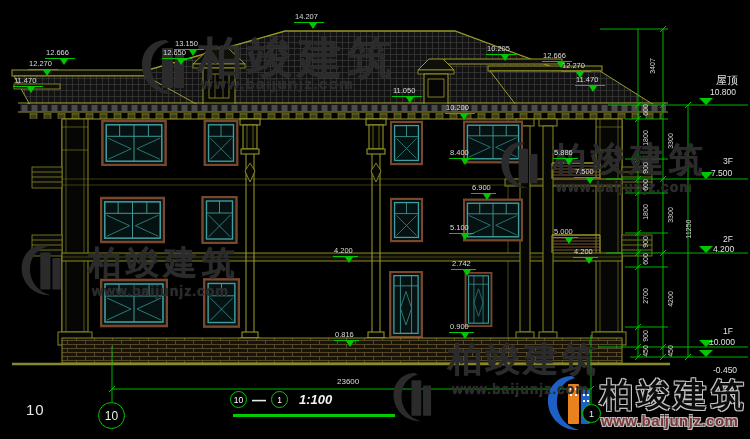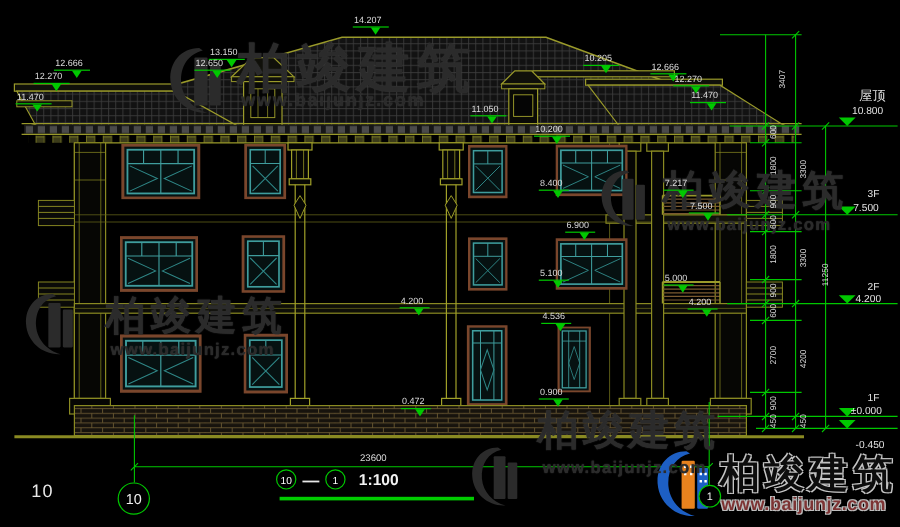--- a/index.html
+++ b/index.html
@@ -6,37 +6,37 @@
   #stage{position:relative;width:750px;height:439px;background:#000;overflow:hidden;
          font-family:"Liberation Sans",sans-serif;}
   
   .mark{position:absolute;z-index:6;color:#dcdcdc;font-size:7.5px;line-height:8px;white-space:nowrap;}
   .mark::before{content:"";position:absolute;left:-1px;top:8.5px;width:132%;height:1px;background:#00c800;}
   .mark::after{content:"";position:absolute;left:60%;top:9.5px;width:0;height:0;
                border:4px solid transparent;border-top:6px solid #00c800;}
   .vdim{position:absolute;z-index:6;color:#dcdcdc;font-size:7px;width:22px;text-align:center;
         transform:rotate(-90deg);transform-origin:center;white-space:nowrap;line-height:8px;}
   .lvltxt{position:absolute;z-index:6;color:#e2e2e2;font-size:8.5px;white-space:nowrap;line-height:9px;}
-  .plain{position:absolute;z-index:6;color:#dcdcdc;font-size:8px;white-space:nowrap;}
+  .plain{position:absolute;z-index:6;color:#dcdcdc;font-size:8px;white-space:nowrap;margin-left:37px;}
   .sheetnum{position:absolute;z-index:7;color:#e8e8e8;font-size:15px;letter-spacing:1px;}
   .wm{position:absolute;z-index:5;color:#2b2b2b;font-weight:bold;white-space:nowrap;
       text-shadow:0 0 1px #404040;line-height:1;}
   .wm-icon{position:absolute;z-index:5;}
   .logo-cn{position:absolute;z-index:8;font-weight:bold;color:#0d0d0d;white-space:nowrap;line-height:1;
       text-shadow:-1px -1px 0 #c4c4c4,1px -1px 0 #c4c4c4,-1px 1px 0 #c4c4c4,1px 1px 0 #c4c4c4;}
   .logo-url{position:absolute;z-index:8;font-weight:bold;color:#7d3434;white-space:nowrap;line-height:1;
       text-shadow:-1px -1px 0 #bdbdbd,1px -1px 0 #bdbdbd,-1px 1px 0 #bdbdbd,1px 1px 0 #bdbdbd;}
   .bubble{position:absolute;z-index:6;border:1.4px solid #00c800;border-radius:50%;color:#eee;
           display:flex;align-items:center;justify-content:center;background:#000;}
   .title-row{position:absolute;z-index:7;display:flex;align-items:center;gap:5px;color:#f0f0f0;}
   .title-bubble{width:15px;height:15px;border:1.3px solid #00c800;border-radius:50%;
                 display:flex;align-items:center;justify-content:center;font-size:8.5px;color:#fff;flex:0 0 auto;}
   .title-dash{font-size:14px;font-weight:bold;color:#e8e8e8;}
   .title-name{font-size:18px;font-weight:bold;letter-spacing:2px;color:#f2f2f2;}
-  .title-scale{font-size:13px;font-weight:bold;margin-left:6px;color:#f2f2f2;}
+  .title-scale{font-size:13px;font-weight:bold;margin-left:6px;color:#f2f2f2;font-style:italic;}
   .underline{position:absolute;z-index:7;background:#00cc00;}
 </style>
 </head>
 <body>
 
 <div id="stage">
 
   <svg width="750" height="439" viewBox="0 0 750 439" style="position:absolute;left:0;top:0;z-index:2">
     <defs>
       <pattern id="roofHatch" width="6" height="6" patternUnits="userSpaceOnUse">
@@ -260,25 +260,25 @@
   <span class="mark" style="left:487px;top:45px">10.205</span>
   <span class="mark" style="left:543px;top:52px">12.666</span>
   <span class="mark" style="left:562px;top:62px">12.270</span>
   <span class="mark" style="left:576px;top:76px">11.470</span>
   <span class="mark" style="left:393px;top:87px">11.050</span>
   <span class="mark" style="left:446px;top:104px">10.200</span>
 
   <span class="mark" style="left:450px;top:149px">8.400</span>
   <span class="mark" style="left:472px;top:184px">6.900</span>
   <span class="mark" style="left:450px;top:224px">5.100</span>
-  <span class="mark" style="left:452px;top:260px">4.536</span>
+  <span class="mark" style="left:452px;top:260px">2.742</span>
   <span class="mark" style="left:450px;top:323px">0.900</span>
   <span class="mark" style="left:334px;top:247px">4.200</span>
-  <span class="mark" style="left:335px;top:331px">0.472</span>
-  <span class="mark" style="left:554px;top:149px">7.217</span>
+  <span class="mark" style="left:335px;top:331px">0.816</span>
+  <span class="mark" style="left:554px;top:149px">5.886</span>
   <span class="mark" style="left:575px;top:168px">7.500</span>
   <span class="mark" style="left:554px;top:228px">5.000</span>
   <span class="mark" style="left:574px;top:248px">4.200</span>
 
   <span class="vdim" style="left:635px;top:106px">600</span>
   <span class="vdim" style="left:635px;top:134px">1800</span>
   <span class="vdim" style="left:635px;top:164px">900</span>
   <span class="vdim" style="left:635px;top:181px">600</span>
   <span class="vdim" style="left:635px;top:208px">1800</span>
   <span class="vdim" style="left:635px;top:238px">900</span>

